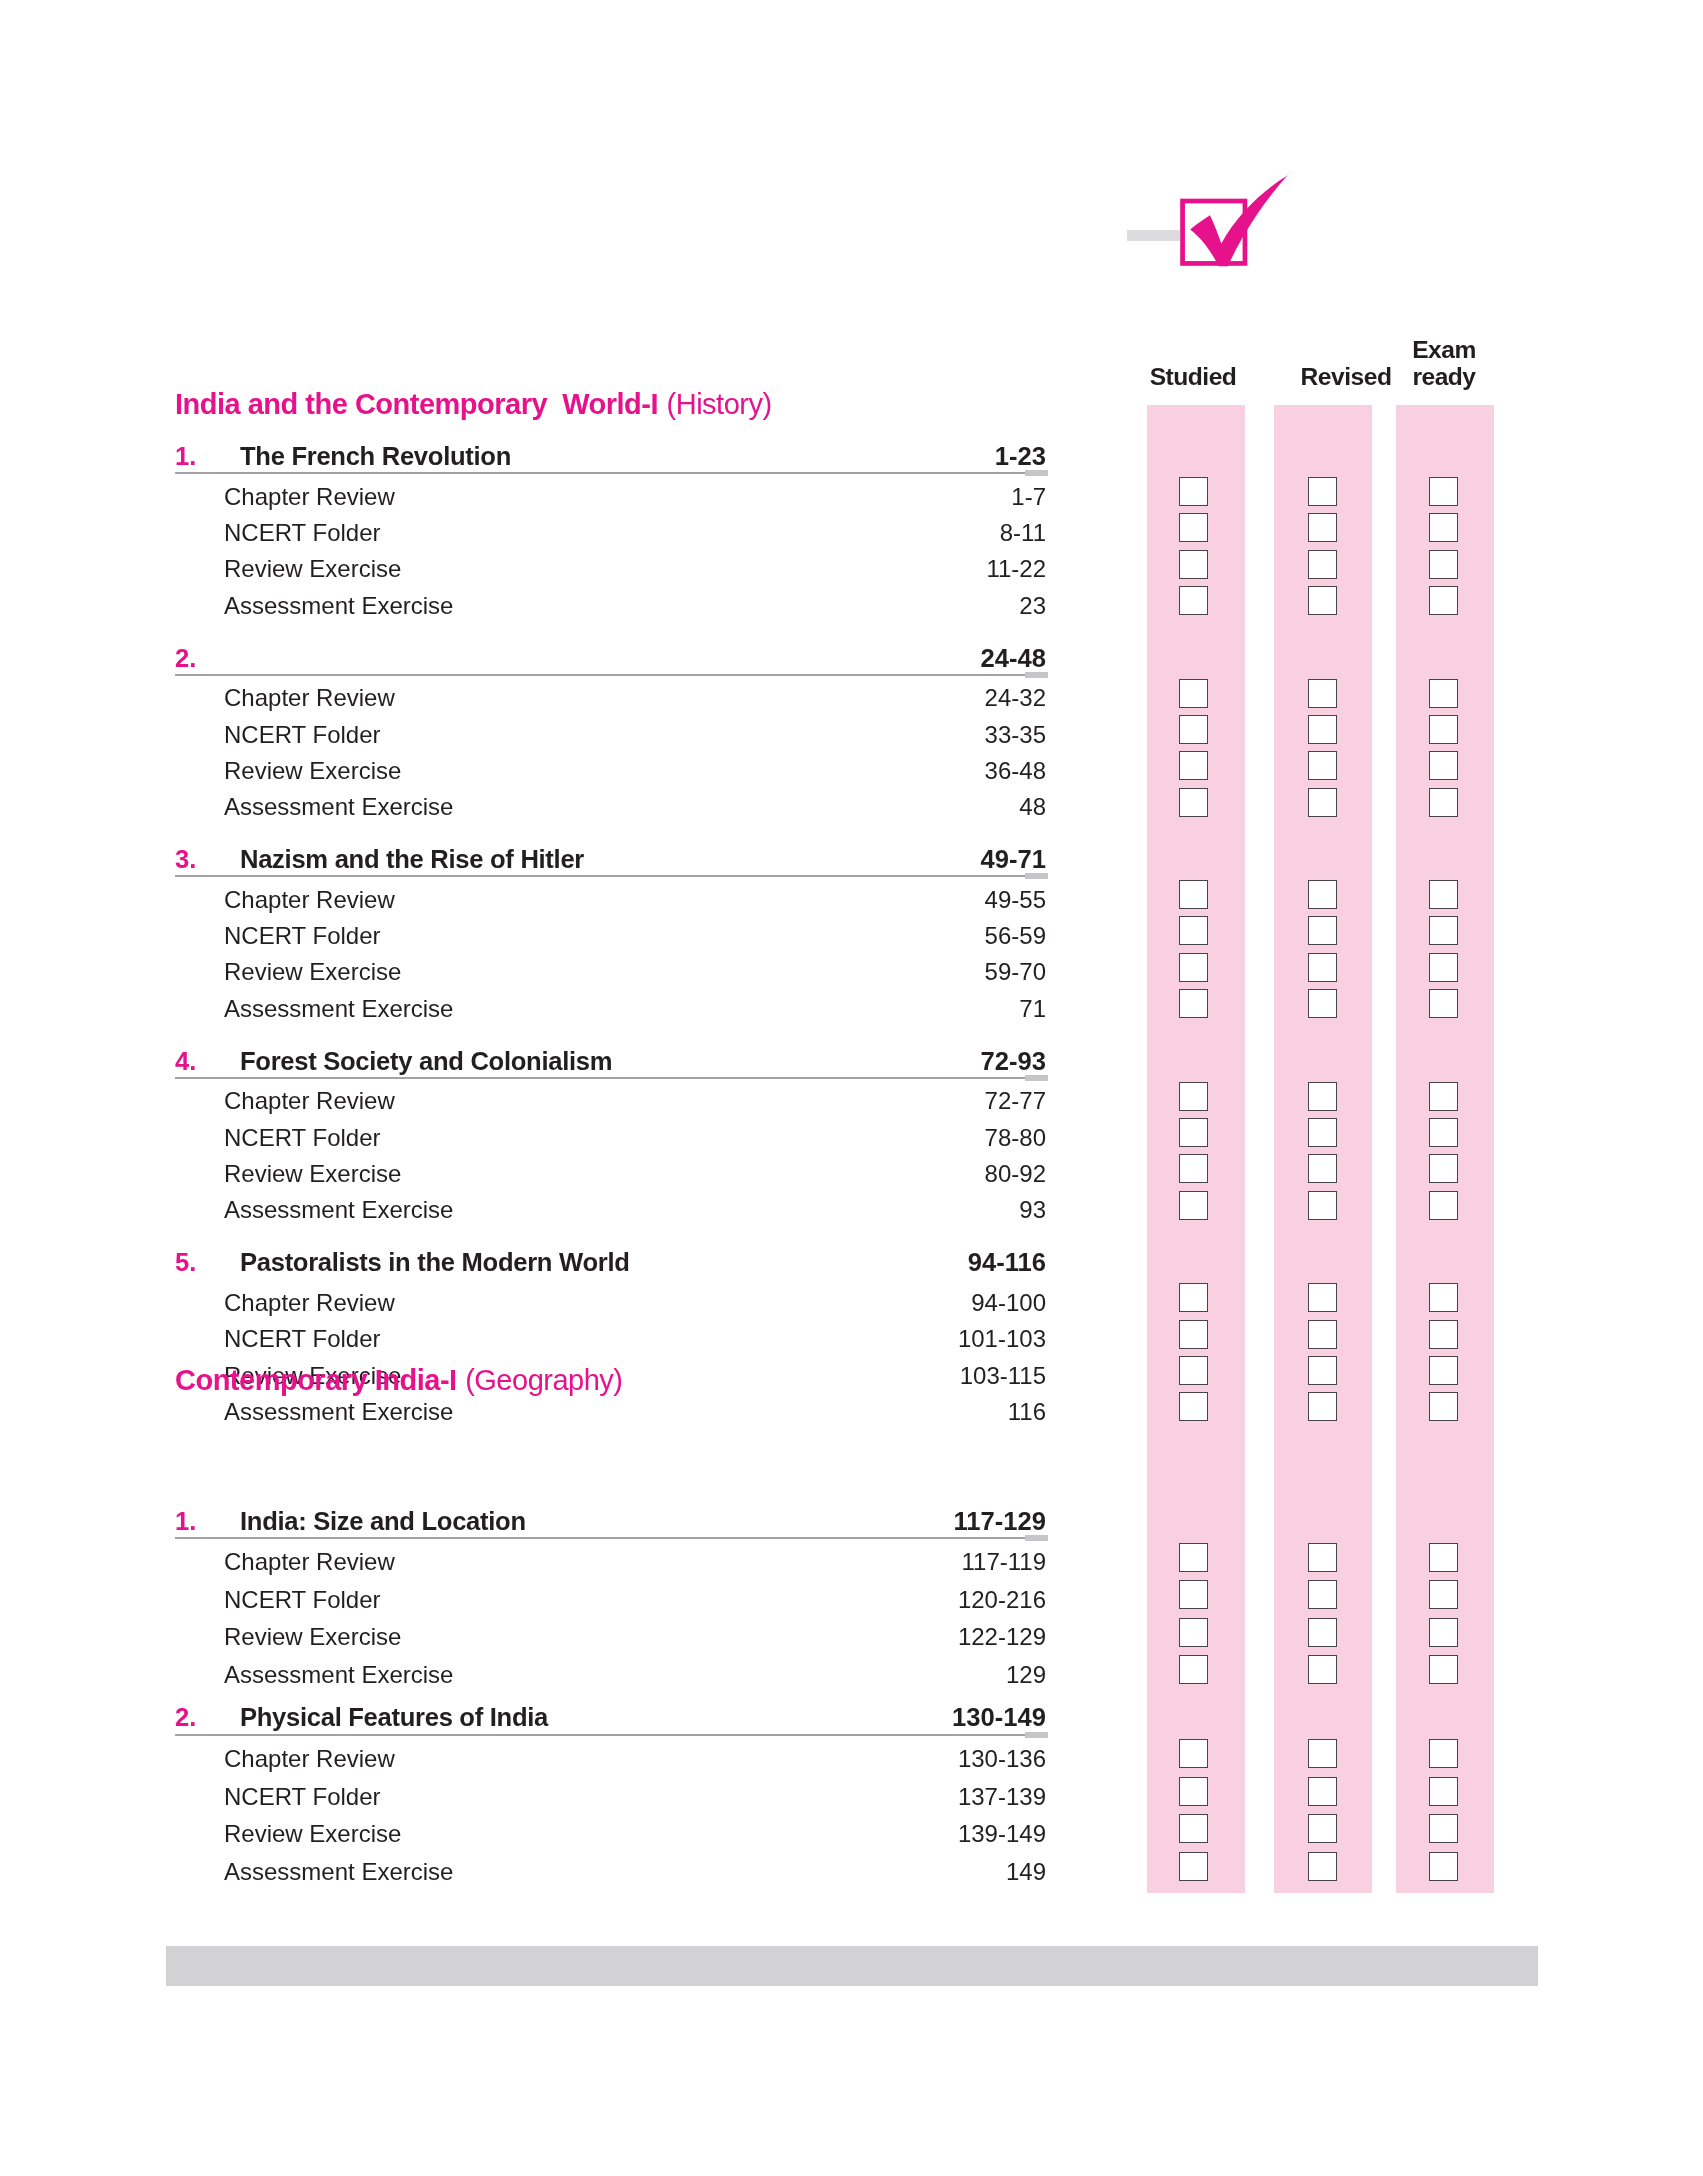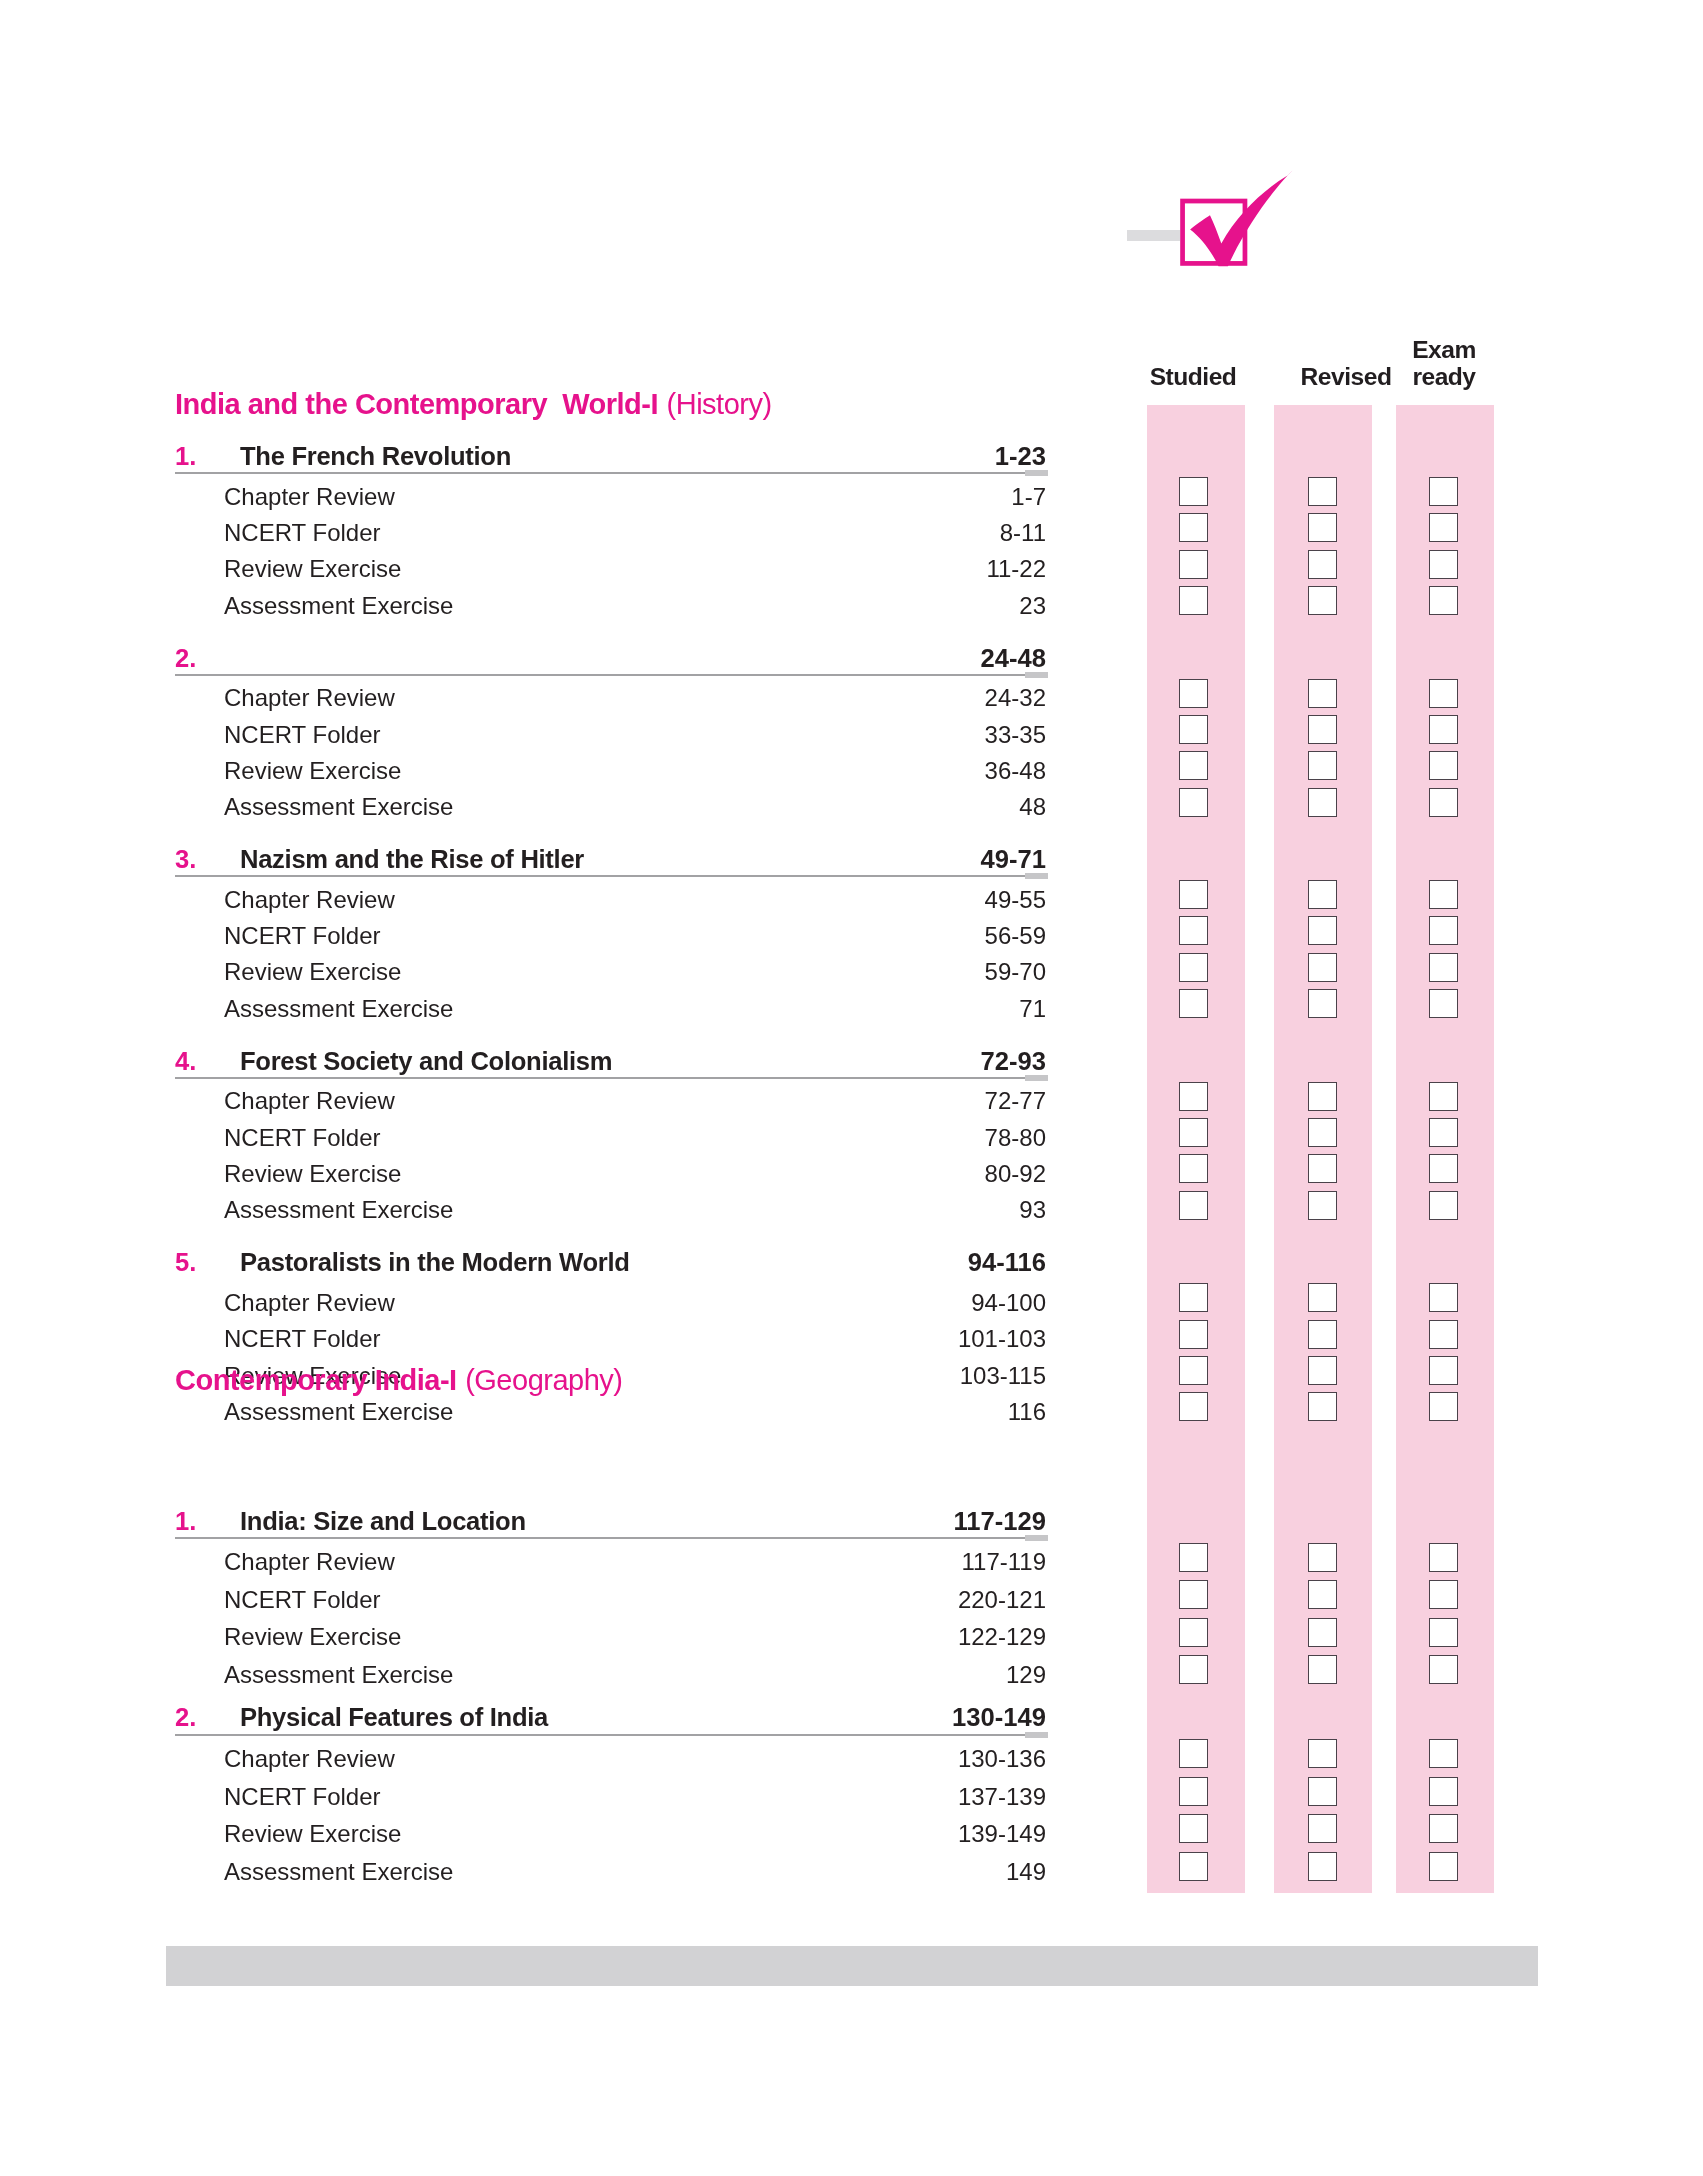--- a/index.html
+++ b/index.html
@@ -249,21 +249,21 @@
       </div>
       <div class="sub-row" style="top: 1548px;">
         <span class="sub-label">Chapter Review</span>
         <span class="sub-pages">117-119</span>
       </div>
       <div class="checkbox" style="top: 1543px; left: 1179px;"></div>
       <div class="checkbox" style="top: 1543px; left: 1308px;"></div>
       <div class="checkbox" style="top: 1543px; left: 1429px;"></div>
       <div class="sub-row" style="top: 1586px;">
         <span class="sub-label">NCERT Folder</span>
-        <span class="sub-pages">220-121</span>
+        <span class="sub-pages">120-216</span>
       </div>
       <div class="checkbox" style="top: 1580px; left: 1179px;"></div>
       <div class="checkbox" style="top: 1580px; left: 1308px;"></div>
       <div class="checkbox" style="top: 1580px; left: 1429px;"></div>
       <div class="sub-row" style="top: 1623px;">
         <span class="sub-label">Review Exercise</span>
         <span class="sub-pages">122-129</span>
       </div>
       <div class="checkbox" style="top: 1618px; left: 1179px;"></div>
       <div class="checkbox" style="top: 1618px; left: 1308px;"></div>

